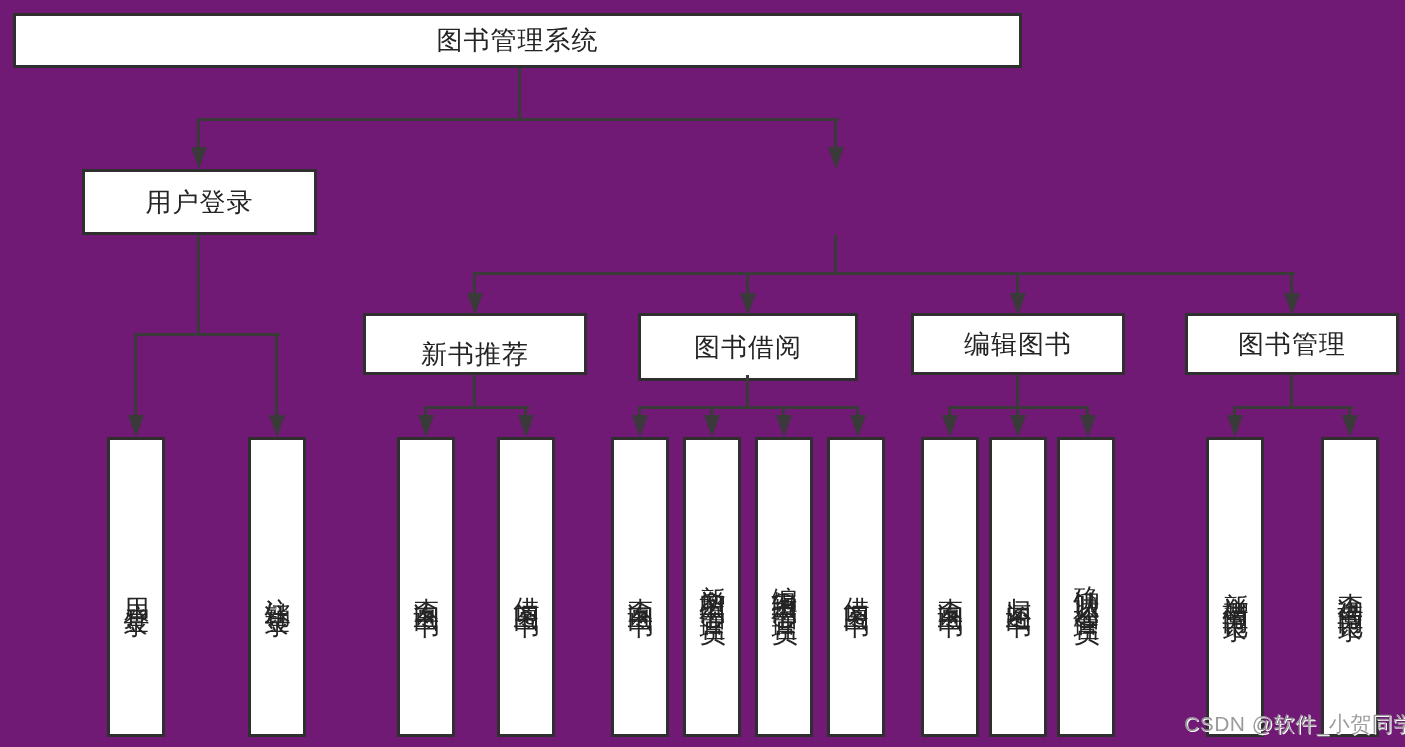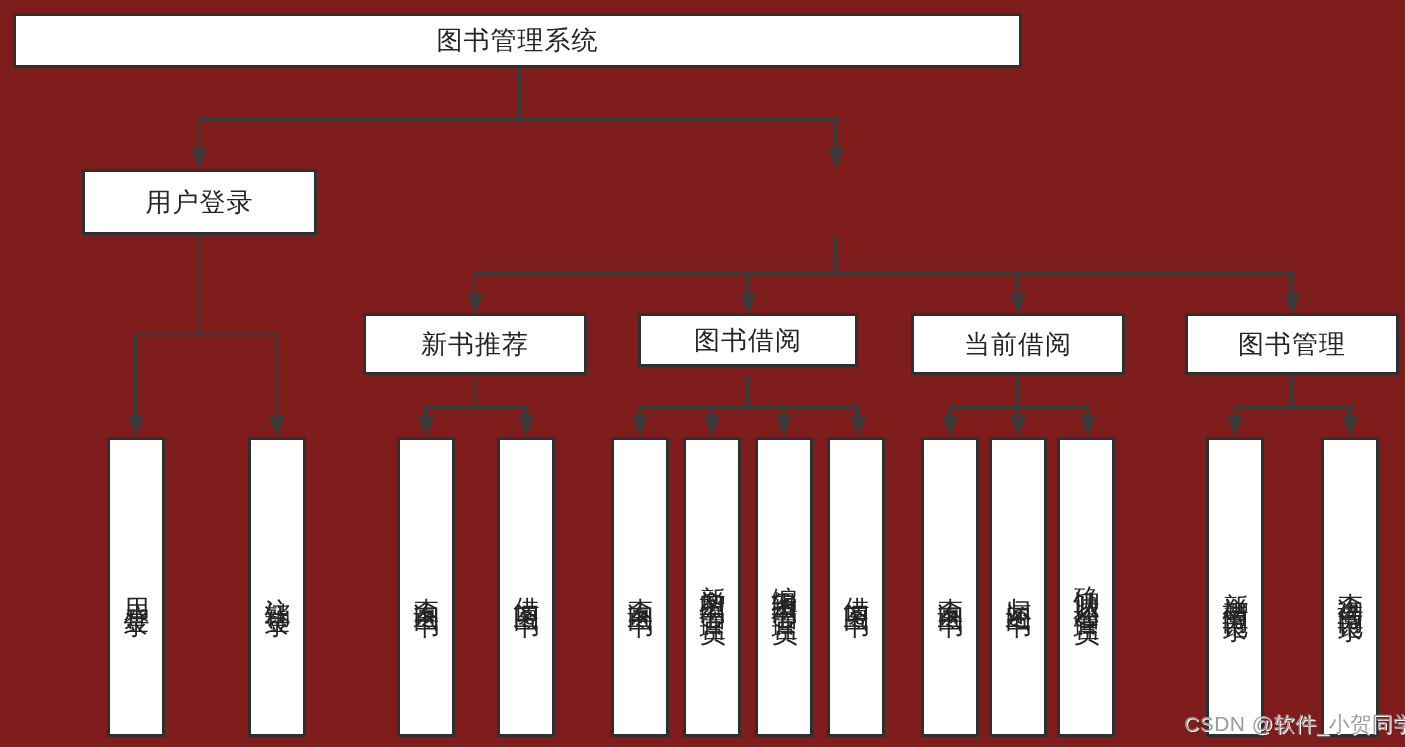--- a/index.html
+++ b/index.html
@@ -1,19 +1,19 @@
 <!DOCTYPE html>
 <html><head>
 <meta charset="utf-8">
 <style>
   * { margin:0; padding:0; box-sizing:border-box; }
   html,body { background:#ffffff; }
   body { font-family:"Liberation Sans", sans-serif; }
   .canvas {
-    position:relative; width:1405px; height:747px; background:#7f1d1d;
+    position:relative; width:1405px; height:747px; background:#701a75;
     overflow:hidden; color:#222;
   }
   .box {
     position:absolute; background:#ffffff; border:3px solid #2f2f2f;
     display:flex; align-items:center; justify-content:center;
   }
   .box .hlabel {
     font-size:26px; color:#242424; letter-spacing:1px; white-space:nowrap;
   }
   .leaf {
@@ -45,28 +45,28 @@
 <div class="canvas">
 
   <div class="box" style="left:13px; top:13px; width:1009px; height:55px;">
     <span class="hlabel">图书管理系统</span>
   </div>
 
   <div class="box" style="left:82px; top:169px; width:235px; height:66px;">
     <span class="hlabel">用户登录</span>
   </div>
 
-  <div class="box" style="left:363px; top:313px; width:224px; height:62px;">
+  <div class="box" style="left:363px; top:313px; width:224px; height:62px;align-items:flex-end;">
     <span class="hlabel">新书推荐</span>
   </div>
-  <div class="box" style="left:638px; top:313px; width:220px; height:54px;">
+  <div class="box" style="left:638px; top:313px; width:220px; height:68px;">
     <span class="hlabel">图书借阅</span>
   </div>
   <div class="box" style="left:911px; top:313px; width:214px; height:62px;">
-    <span class="hlabel">当前借阅</span>
+    <span class="hlabel">编辑图书</span>
   </div>
   <div class="box" style="left:1185px; top:313px; width:214px; height:62px;">
     <span class="hlabel">图书管理</span>
   </div>
 
   <div class="leaf" style="left:107px;">
     <span class="vtext">用户登录</span>
   </div>
   <div class="leaf" style="left:248px;">
     <span class="vtext">注销登录</span>

